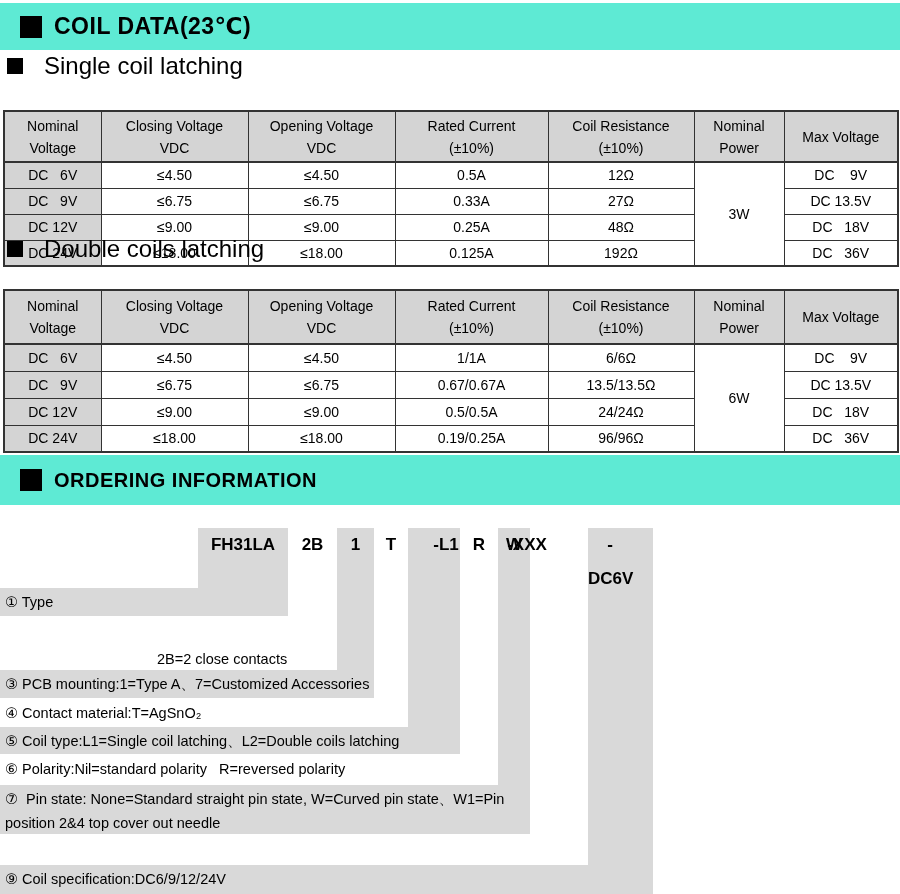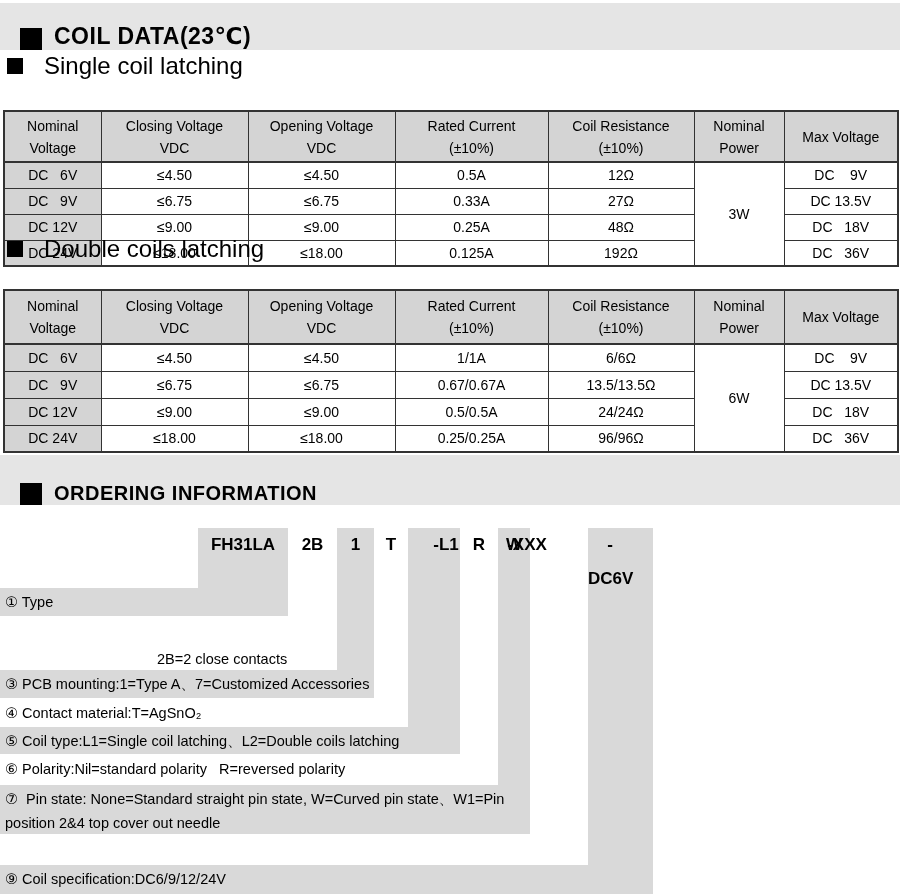--- a/index.html
+++ b/index.html
@@ -1,21 +1,21 @@
 <!DOCTYPE html>
 <html><head>
 <meta charset="utf-8">
 <style>
   html,body{margin:0;padding:0;background:#fff;}
   .page{position:relative;width:900px;height:894px;background:#fff;overflow:hidden;
         font-family:"Liberation Sans","DejaVu Sans",sans-serif;color:#000;}
 
   
-  .section-bar{position:absolute;left:0;width:900px;height:47px;background:#e5e5e5;
-               display:flex;align-items:flex-end;}
+  .section-bar{position:absolute;left:0;width:900px;height:47px;background:#5eead4;
+               display:flex;align-items:center;}
   .sq-lg{width:22px;height:22px;background:#000;margin-left:20px;flex:0 0 auto;}
   .section-title{font-size:23px;font-weight:bold;margin-left:12px;letter-spacing:.5px;}
 
   .subtitle{position:absolute;left:0;display:flex;align-items:center;height:22px;}
   .sq-sm{width:16px;height:16px;background:#000;margin-left:7px;flex:0 0 auto;}
   .subtitle-text{font-size:24px;margin-left:21px;}
 
   
   table.coil{position:absolute;left:3px;width:894px;border-collapse:collapse;
              border:2px solid #333;table-layout:fixed;font-size:14px;margin-top:31px;}
@@ -200,21 +200,21 @@
         <td>≤9.00</td>
         <td>≤9.00</td>
         <td>0.5/0.5A</td>
         <td>24/24Ω</td>
         <td>DC&nbsp;&nbsp;&nbsp;18V</td>
       </tr>
       <tr>
         <td class="lbl">DC 24V</td>
         <td>≤18.00</td>
         <td>≤18.00</td>
-        <td>0.25/0.25A</td>
+        <td>0.19/0.25A</td>
         <td>96/96Ω</td>
         <td>DC&nbsp;&nbsp;&nbsp;36V</td>
       </tr>
     </tbody>
   </table>
 
   <div class="section-bar" style="top:455px;height:50px;">
     <span class="sq-lg"></span>
     <span class="section-title" style="font-size:20px;">ORDERING INFORMATION</span>
   </div>

